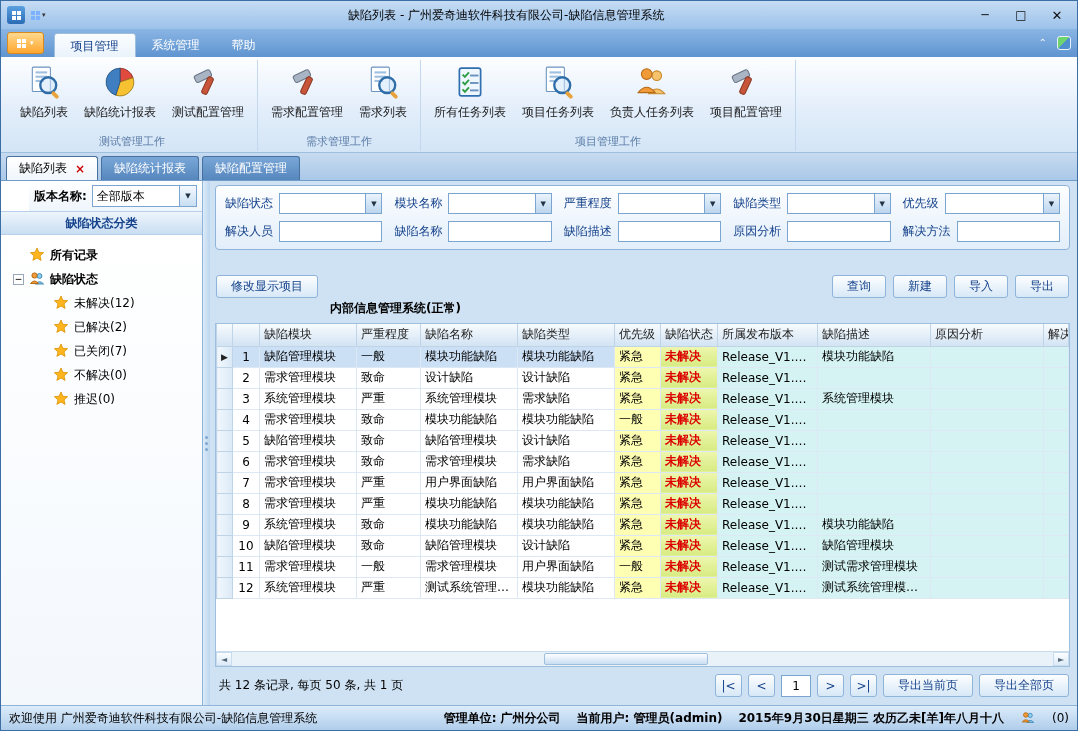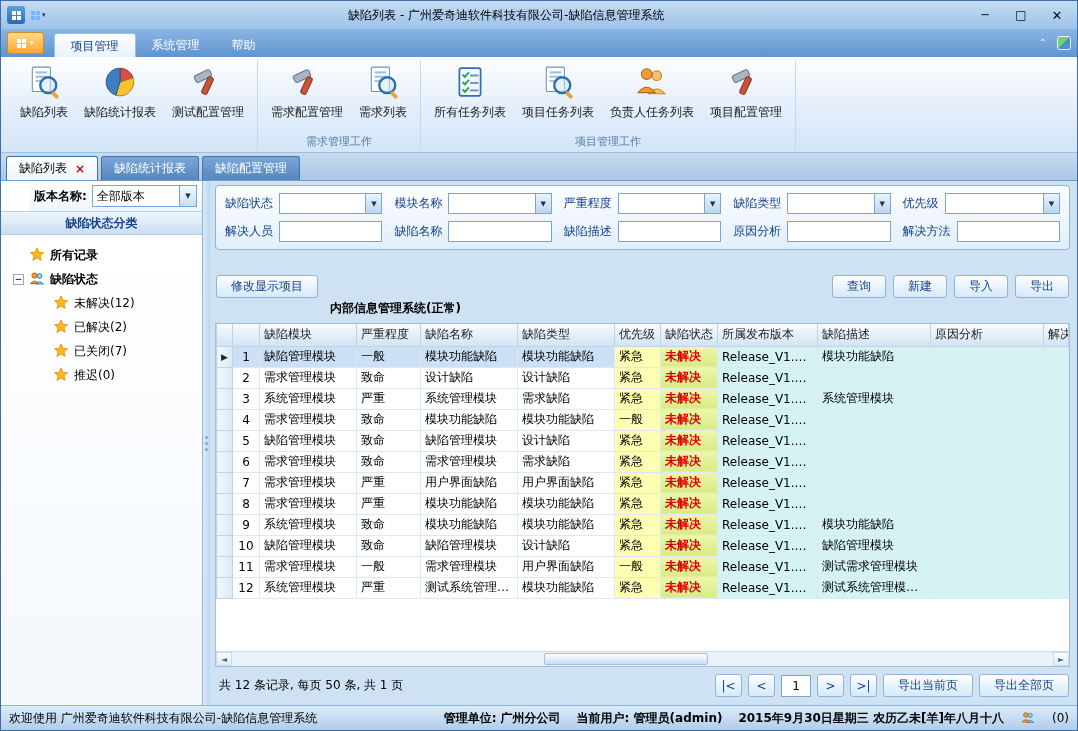--- a/index.html
+++ b/index.html
@@ -178,20 +178,21 @@
           <div class="ribbon-btn">
             <span class="ricon">
               <svg viewBox="0 0 32 32">
                 <rect x="3" y="7" width="16" height="7" rx="2" fill="#a9b4c4" stroke="#6b7686" transform="rotate(-25 11 10)"></rect>
                 <rect x="13" y="11" width="5.5" height="17" rx="2" fill="#c8553a" stroke="#8d3a26" transform="rotate(25 16 19)"></rect>
               </svg>
             </span>
             <span class="rlabel">测试配置管理</span>
           </div>
         </div>
+        <div class="group-title">测试管理工作</div>
       </div>
       <div class="ribbon-group">
         <div class="group-buttons">
           <div class="ribbon-btn">
             <span class="ricon">
               <svg viewBox="0 0 32 32">
                 <rect x="3" y="7" width="16" height="7" rx="2" fill="#a9b4c4" stroke="#6b7686" transform="rotate(-25 11 10)"></rect>
                 <rect x="13" y="11" width="5.5" height="17" rx="2" fill="#c8553a" stroke="#8d3a26" transform="rotate(25 16 19)"></rect>
               </svg>
             </span>
@@ -328,20 +329,28 @@
             </span>
             <span class="tlabel">已解决(2)</span>
           </div>
           <div class="tree-item lvl1">
             <span class="ticon">
               <svg viewBox="0 0 16 16">
                 <path d="M8 1l1.9 4.3 4.7.4-3.6 3.1 1.1 4.6L8 11l-4.1 2.4 1.1-4.6L1.4 5.7l4.7-.4z" fill="#ffb61e" stroke="#d98f00" stroke-width=".8"></path>
               </svg>
             </span>
             <span class="tlabel">已关闭(7)</span>
+          </div>
+          <div class="tree-item lvl1">
+            <span class="ticon">
+              <svg viewBox="0 0 16 16">
+                <path d="M8 1l1.9 4.3 4.7.4-3.6 3.1 1.1 4.6L8 11l-4.1 2.4 1.1-4.6L1.4 5.7l4.7-.4z" fill="#ffb61e" stroke="#d98f00" stroke-width=".8"></path>
+              </svg>
+            </span>
+            <span class="tlabel">不解决(0)</span>
           </div>
           <div class="tree-item lvl1">
             <span class="ticon">
               <svg viewBox="0 0 16 16">
                 <path d="M8 1l1.9 4.3 4.7.4-3.6 3.1 1.1 4.6L8 11l-4.1 2.4 1.1-4.6L1.4 5.7l4.7-.4z" fill="#ffb61e" stroke="#d98f00" stroke-width=".8"></path>
               </svg>
             </span>
             <span class="tlabel">推迟(0)</span>
           </div>
         </div>

